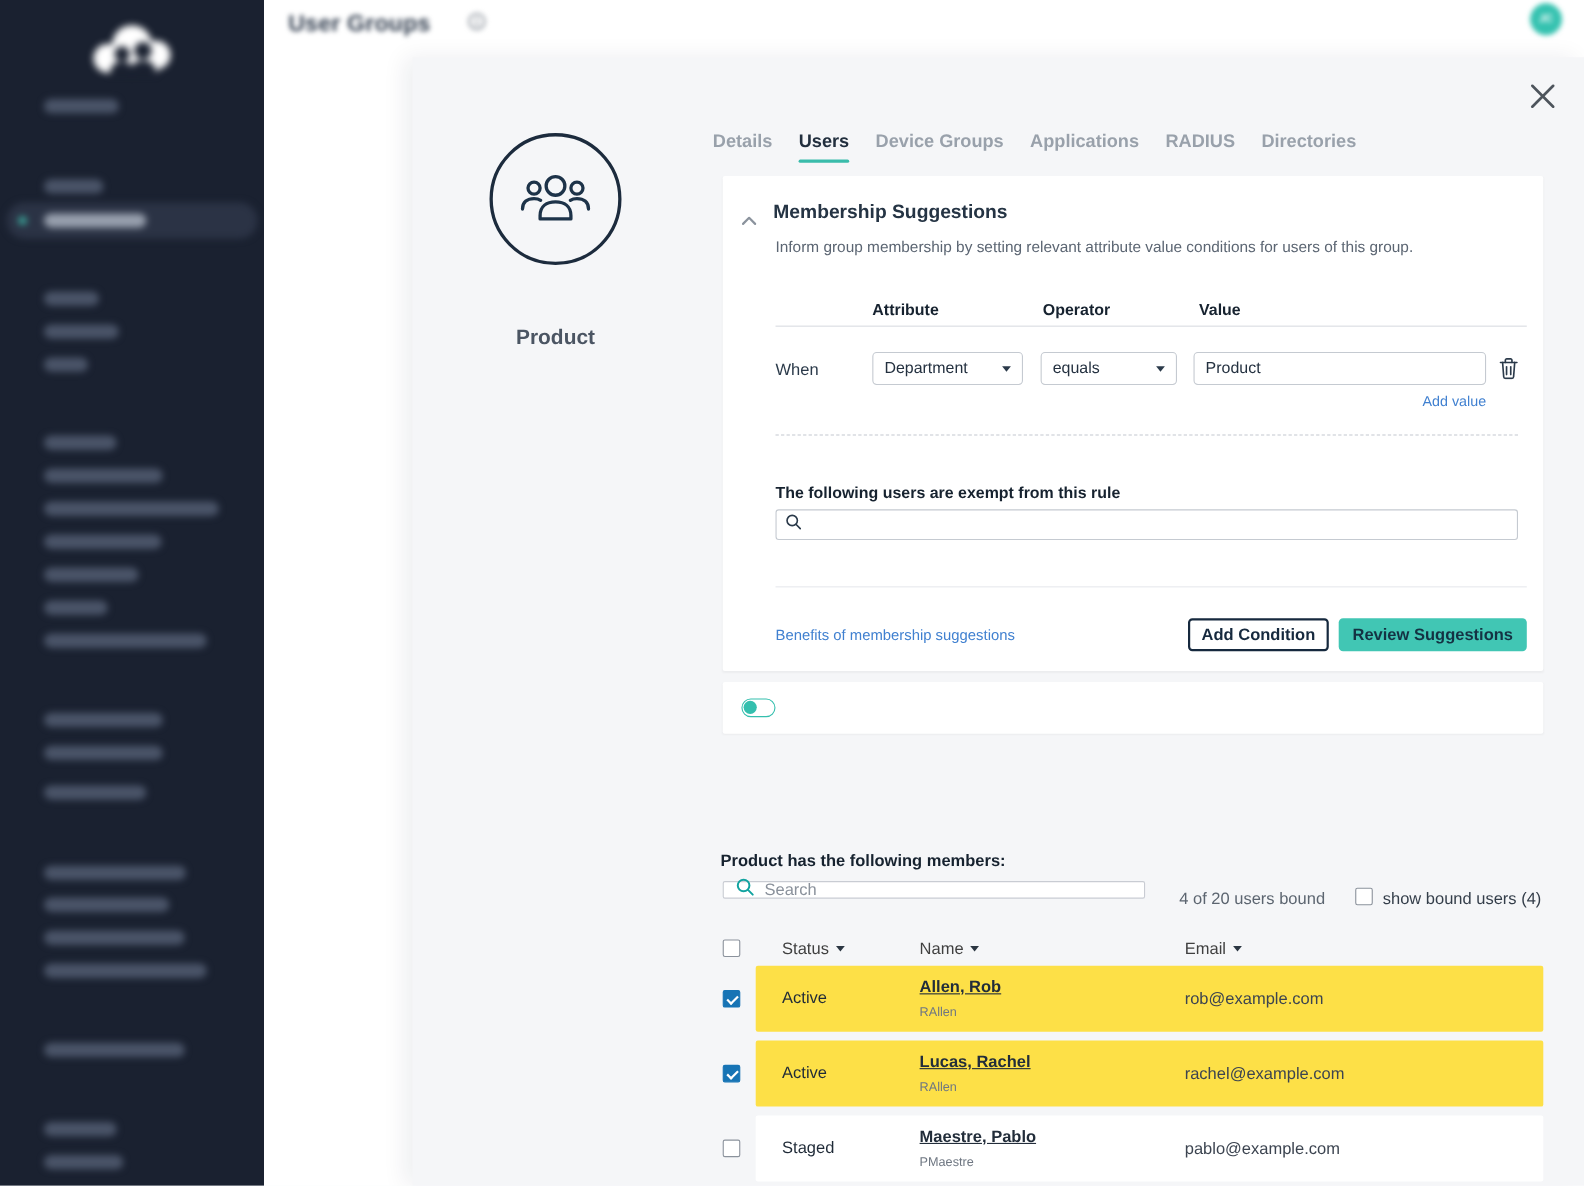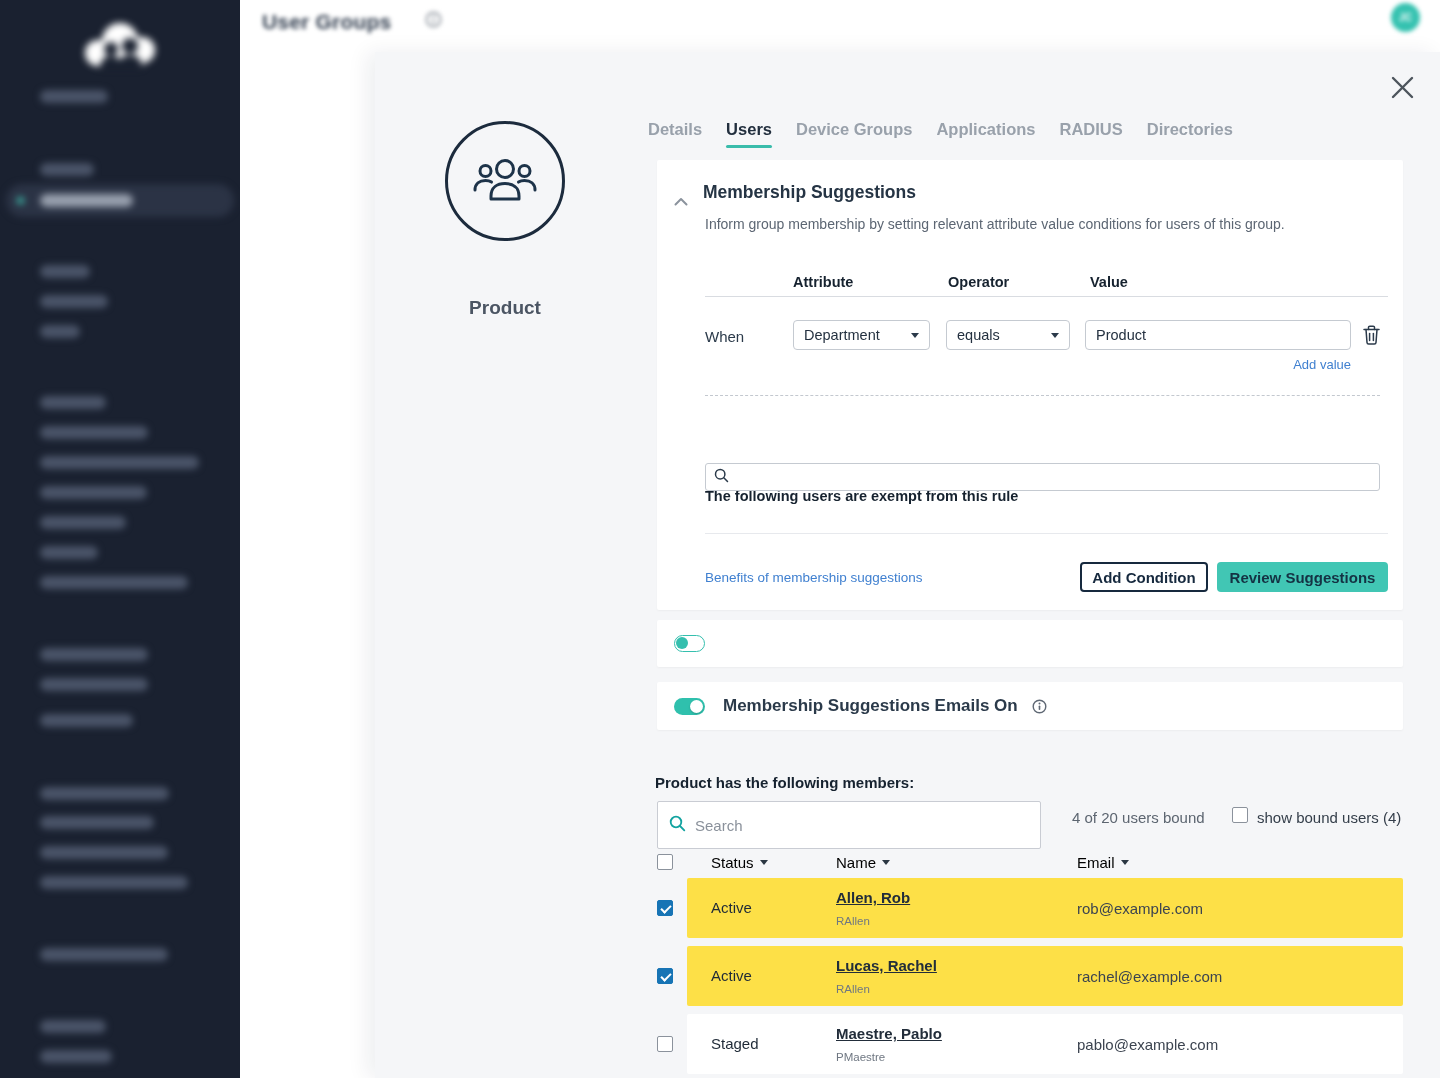--- a/index.html
+++ b/index.html
@@ -63,21 +63,21 @@
   .caret-down { width:0; height:0; border-left:4.5px solid transparent; border-right:4.5px solid transparent;
                 border-top:5.5px solid #2b3a4a; }
   .value-input { position:absolute; left:428px; top:160px; width:266px; height:30px; border:1px solid #c5cad1;
                  border-radius:4px; padding:0 10px; font-size:14.5px; color:#243140;
                  font-family:"Liberation Sans",sans-serif; }
   .trash-btn { position:absolute; left:706px; top:165px; background:none; border:none; cursor:pointer; }
   .add-value { position:absolute; left:428px; top:197px; width:266px; text-align:right;
                font-size:13px; color:#4080d0; cursor:pointer; text-decoration:none; }
 
   .dashed-divider { position:absolute; left:48px; top:235px; width:675px; border-top:1px dashed #c3c8cf; }
-  .exempt-label { position:absolute; left:48px; top:281px; font-size:14.5px; font-weight:bold; color:#16222f;margin-top:47px; }
+  .exempt-label { position:absolute; left:48px; top:281px; font-size:14.5px; font-weight:bold; color:#16222f; }
   .exempt-search { position:absolute; left:48px; top:303px; width:675px; height:28px; background:#fff;
                    border:1px solid #c5cad1; border-radius:3px; display:flex; align-items:center; padding:0 8px; }
   .exempt-search input { border:none; outline:none; flex:1; margin-left:7px; font-size:14px;
                          font-family:"Liberation Sans",sans-serif; color:#243140; background:transparent; }
   .soft-divider { position:absolute; left:48px; top:373px; width:683px; border-top:1px solid #e7e9ed; }
   .benefits-link { position:absolute; left:48px; top:410px; font-size:13.5px; color:#4080d0;
                    text-decoration:none; cursor:pointer; }
   .btn { position:absolute; top:402px; height:30px; border-radius:4px; font-family:"Liberation Sans",sans-serif;
          font-size:15px; font-weight:bold; cursor:pointer; }
   .btn-secondary { left:423px; width:128px; background:#fff; border:2px solid #16293e; color:#16293e; }
@@ -93,37 +93,37 @@
   .toggle.off::after { content:""; position:absolute; left:1px; top:1px; width:12px; height:12px;
                        border-radius:50%; background:#35bfae; }
   .toggle.on { background:#2fc0ad; }
   .toggle.on::after { content:""; position:absolute; right:2px; top:2px; width:13px; height:13px;
                       border-radius:50%; background:#fff; box-shadow:0 1px 2px rgba(0,0,0,.2); }
   .toggle-label { margin-left:18px; font-size:17px; font-weight:bold; color:#2b3a4a; }
   .toggle-info { margin-left:14px; display:flex; }
 
   
   .members-heading { position:absolute; left:280px; top:722px; font-size:15px; font-weight:bold; color:#16222f;text-align:right; }
-  .member-search { position:absolute; left:282px; top:749px; width:384px; height:48px; background:#fff;
+  .member-search { position:absolute; left:282px; top:749px; width:384px; height:16px; background:#fff;
                    border:1px solid #c9ccd3; border-radius:2px; display:flex; align-items:center; padding:0 11px; }
   .member-search input { border:none; outline:none; flex:1; margin-left:9px; font-size:15px;
                          font-family:"Liberation Sans",sans-serif; color:#243140; background:transparent; }
   .member-search input::placeholder { color:#8a919b; }
   .bound-summary { position:absolute; left:697px; top:757px; font-size:15px; color:#5c6570; }
   .show-bound-cb { position:absolute; left:857px; top:755px; }
   .show-bound-label { position:absolute; left:882px; top:757px; font-size:15px; color:#343e4a; }
 
   .cb { width:16px; height:16px; border:1.5px solid #8b929c; border-radius:2px; background:#fff;
         position:relative; cursor:pointer; display:inline-block; }
   .cb.checked { background:#1774b5; border-color:#1774b5; }
   .cb.checked::after { content:""; position:absolute; left:2.5px; top:3.5px; width:8px; height:4px;
                        border-left:2px solid #fff; border-bottom:2px solid #fff; transform:rotate(-45deg); }
 
   .thead-cb { position:absolute; left:282px; top:802px; }
-  .th { position:absolute; top:802px; font-size:15px; font-weight:500; color:#000000; cursor:pointer;
+  .th { position:absolute; top:802px; font-size:15px; font-weight:500; color:#404040; cursor:pointer;
         display:flex; align-items:center; gap:6px; }
   .sort-caret { width:0; height:0; border-left:4px solid transparent; border-right:4px solid transparent;
                 border-top:5px solid #2b3642; }
 
   .member-row { position:absolute; left:312px; width:716px; height:60px; background:#fff; border-radius:2px; }
   .member-row.selected { background:#fde047; }
   .row-cb { position:absolute; left:282px; }
   .cell-status { position:absolute; left:24px; top:21px; font-size:15px; color:#1f2a37; }
   .cell-name { position:absolute; left:149px; top:11px; font-size:15px; font-weight:bold; color:#222d3a;
                text-decoration:underline; cursor:pointer; }
@@ -277,31 +277,20 @@
     <div class="soft-divider"></div>
     <a class="benefits-link">Benefits of membership suggestions</a>
     <button class="btn btn-secondary">Add Condition</button>
     <button class="btn btn-primary">Review Suggestions</button>
   </div>
 
   
   <div class="toggle-card toggle-card-1">
     <span class="toggle off"></span>
   </div>
-  <div class="toggle-card toggle-card-2">
-    <span class="toggle on"></span>
-    <span class="toggle-label">Membership Suggestions Emails On</span>
-    <span class="toggle-info">
-      <svg width="15" height="15" viewBox="0 0 15 15">
-        <circle cx="7.5" cy="7.5" r="6.3" fill="none" stroke="#5f6874" stroke-width="1.4"></circle>
-        <circle cx="7.5" cy="4.6" r="1" fill="#5f6874"></circle>
-        <rect x="6.7" y="6.5" width="1.6" height="4.5" rx=".8" fill="#5f6874"></rect>
-      </svg>
-    </span>
-  </div>
 
   
   <div class="members-heading">Product has the following members:</div>
   <div class="member-search">
     <span>
       <svg width="17" height="17" viewBox="0 0 17 17" fill="none" stroke="#12a3a0" stroke-width="1.8">
         <circle cx="7" cy="7" r="5.3"></circle>
           <line x1="11" y1="11" x2="15.3" y2="15.3" stroke-linecap="round"></line>
       </svg>
     </span>

